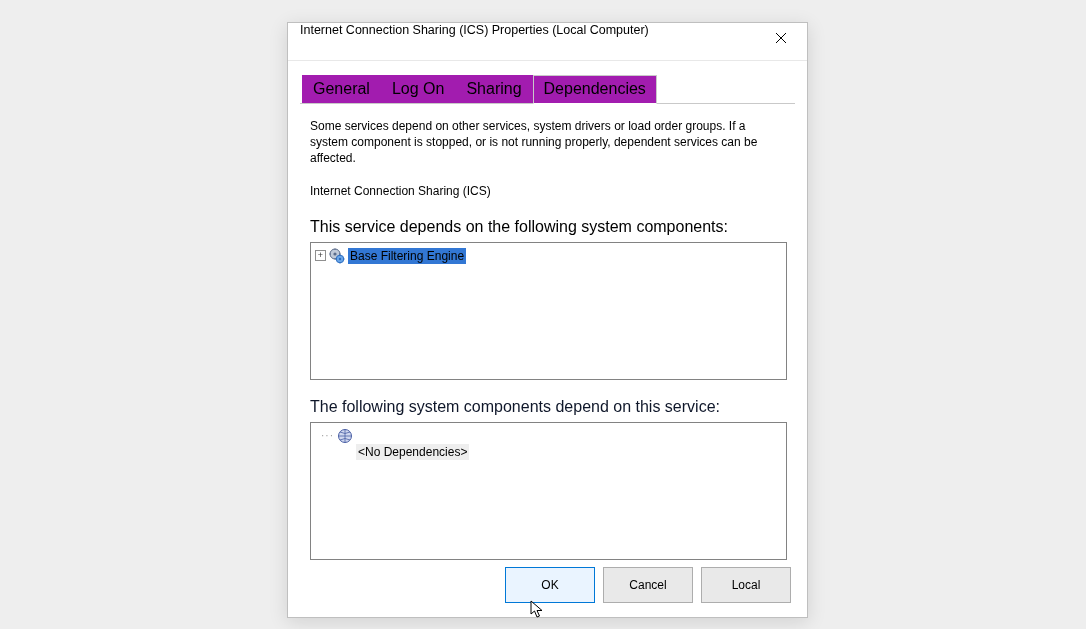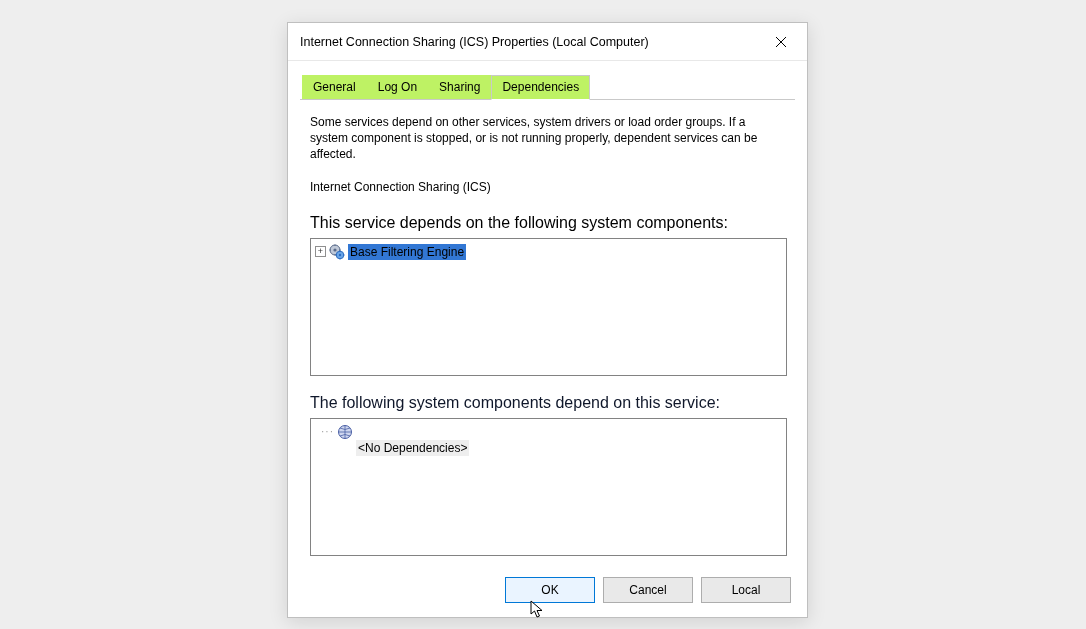--- a/index.html
+++ b/index.html
@@ -22,21 +22,20 @@
     background: #ffffff;
     border: 1px solid #bfbfbf;
     box-shadow: 0 4px 18px rgba(0,0,0,0.12);
     box-sizing: border-box;
   }
   .titlebar {
     height: 38px;
     background: #ffffff;
     border-bottom: 1px solid #e8e8e8;
     display: flex;
-    align-items: center;
     padding: 0 4px 0 12px;
     box-sizing: border-box;
   }
   .titlebar-title {
     flex: 1;
     font-size: 12.5px;
     color: #000;
   }
   .close-btn {
     width: 44px;
@@ -51,23 +50,23 @@
 
   .tab-strip {
     display: flex;
     align-items: flex-end;
     padding: 14px 12px 0 14px;
     position: relative;
     box-sizing: border-box;
   }
   .tab {
     padding: 4px 10px 5px 10px;
-    font-size: 12px;
-    color: #000;
-    background: #bef264;
+    font-size: 16px;
+    color: #000;
+    background: #a21caf;
     border: 1px solid transparent;
     border-bottom: none;
     position: relative;
     z-index: 1;
     cursor: default;
   }
   .tab.active {
     border: 1px solid #c9c9c9;
     border-bottom: 1px solid #ffffff;
     margin-bottom: -1px;
@@ -160,21 +159,21 @@
 
   .button-row {
     position: absolute;
     right: 16px;
     bottom: 14px;
     display: flex;
     gap: 8px;
   }
   .btn {
     width: 90px;
-    height: 26px;
+    height: 36px;
     font-size: 12px;
     border: 1px solid #adadad;
     background: #e9e9e9;
     display: flex;
     align-items: center;
     justify-content: center;
     cursor: default;
     box-sizing: border-box;
   }
   .btn.default {

